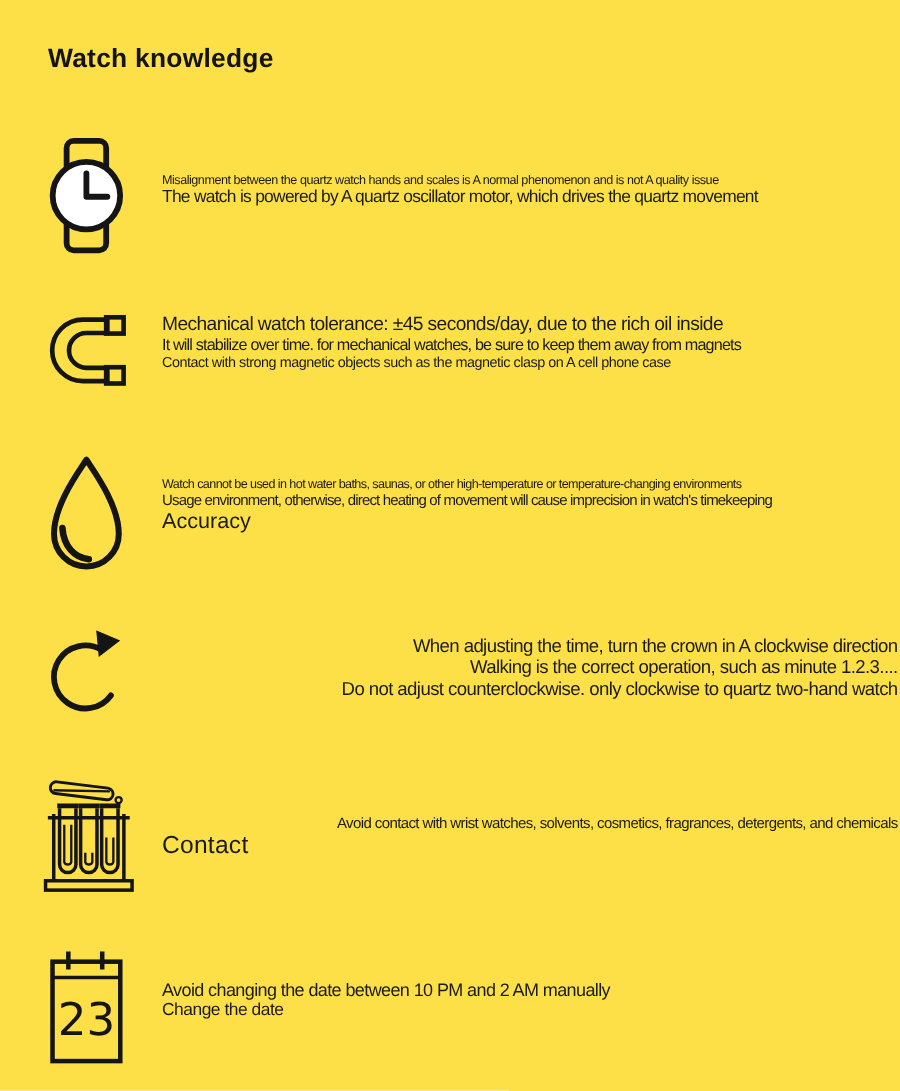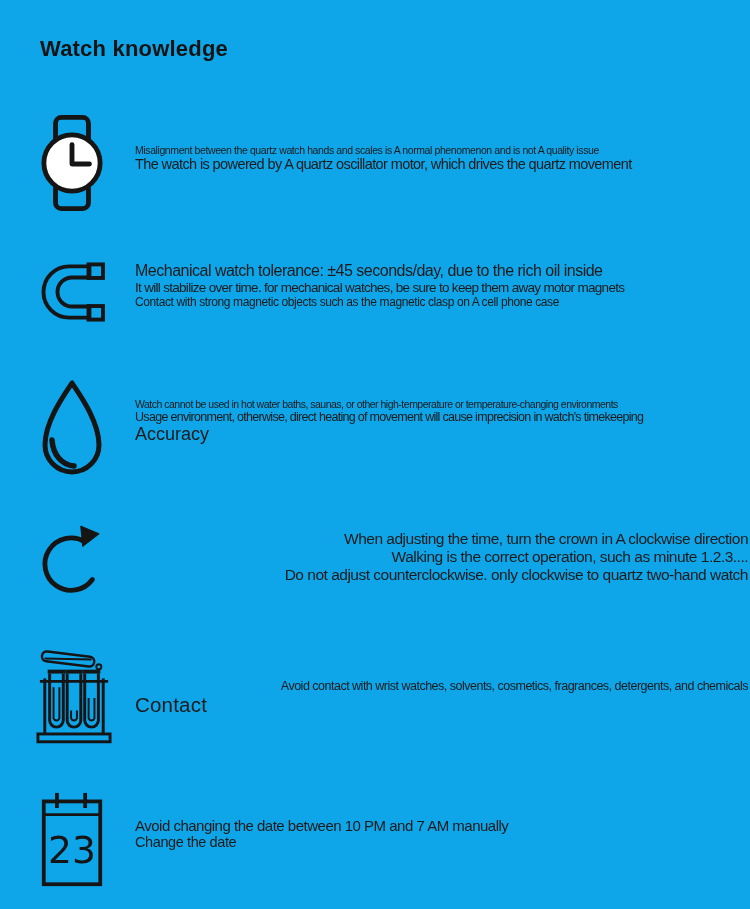--- a/index.html
+++ b/index.html
@@ -1,17 +1,17 @@
 <!DOCTYPE html>
 <html><head>
 <meta charset="utf-8">
 <style>
   html,body{margin:0;padding:0;background:#fff;}
   .page{
-    position:relative;width:750px;height:909px;background:#0ea5e9;
+    position:relative;width:750px;height:909px;background:#fde047;
     font-family:"Liberation Sans",sans-serif;color:#1b1b1b;overflow:hidden;
   }
   .title{
     position:absolute;left:40px;top:36px;margin:0;
     font-size:22px;font-weight:bold;letter-spacing:.2px;color:#141414;
   }
   .row{position:absolute;left:0;width:750px;}
   .icon{position:absolute;display:block;}
   .icon svg{display:block;width:100%;height:100%;}
   .text{position:absolute;left:135px;top:0;width:613px;}
@@ -69,21 +69,21 @@
   <section class="row row2">
     <span class="icon">
       <svg viewBox="0 0 68 62" xmlns="http://www.w3.org/2000/svg">
         <path d="M51,4.5 H30 A25,25 0 0 0 30,57.5 H51 V46 H33 A14,14 0 0 1 33,16 H51 Z" fill="none" stroke="#151515" stroke-width="4" stroke-linejoin="miter"></path>
         <rect x="50" y="2.5" width="15" height="14" fill="none" stroke="#151515" stroke-width="4"></rect>
         <rect x="50" y="45.5" width="15" height="14" fill="none" stroke="#151515" stroke-width="4"></rect>
       </svg>
     </span>
     <div class="text">
       <p class="s2l1">Mechanical watch tolerance: ±45 seconds/day, due to the rich oil inside</p>
-      <p class="s2l2">It will stabilize over time. for mechanical watches, be sure to keep them away motor magnets</p>
+      <p class="s2l2">It will stabilize over time. for mechanical watches, be sure to keep them away from magnets</p>
       <p class="s2l3">Contact with strong magnetic objects such as the magnetic clasp on A cell phone case</p>
     </div>
   </section>
 
   <section class="row row3">
     <span class="icon">
       <svg viewBox="0 0 68 102" xmlns="http://www.w3.org/2000/svg">
         <path d="M34,5 C29,13 7,42 7,67 a27,27 0 0 0 54,0 C61,42 39,13 34,5 Z" fill="none" stroke="#151515" stroke-width="5" stroke-linejoin="round"></path>
         <path d="M14,62 C15,77 24,87 36,88" fill="none" stroke="#151515" stroke-width="5.5" stroke-linecap="round"></path>
       </svg>
@@ -148,18 +148,18 @@
     <span class="icon">
       <svg viewBox="0 0 66 102" xmlns="http://www.w3.org/2000/svg">
         <line x1="17" y1="1" x2="17" y2="17" stroke="#151515" stroke-width="4"></line>
         <line x1="47" y1="1" x2="47" y2="17" stroke="#151515" stroke-width="4"></line>
         <rect x="3" y="10" width="60" height="88" fill="none" stroke="#151515" stroke-width="4"></rect>
         <line x1="3" y1="24" x2="63" y2="24" stroke="#151515" stroke-width="3"></line>
         <text x="33" y="75" text-anchor="middle" font-family="DejaVu Sans, sans-serif" font-size="40" fill="#151515">23</text>
       </svg>
     </span>
     <div class="text">
-      <p class="s6l1">Avoid changing the date between 10 PM and 7 AM manually</p>
+      <p class="s6l1">Avoid changing the date between 10 PM and 2 AM manually</p>
       <p class="s6l2">Change the date</p>
     </div>
   </section>
 
 </div>
 
 </body></html>

